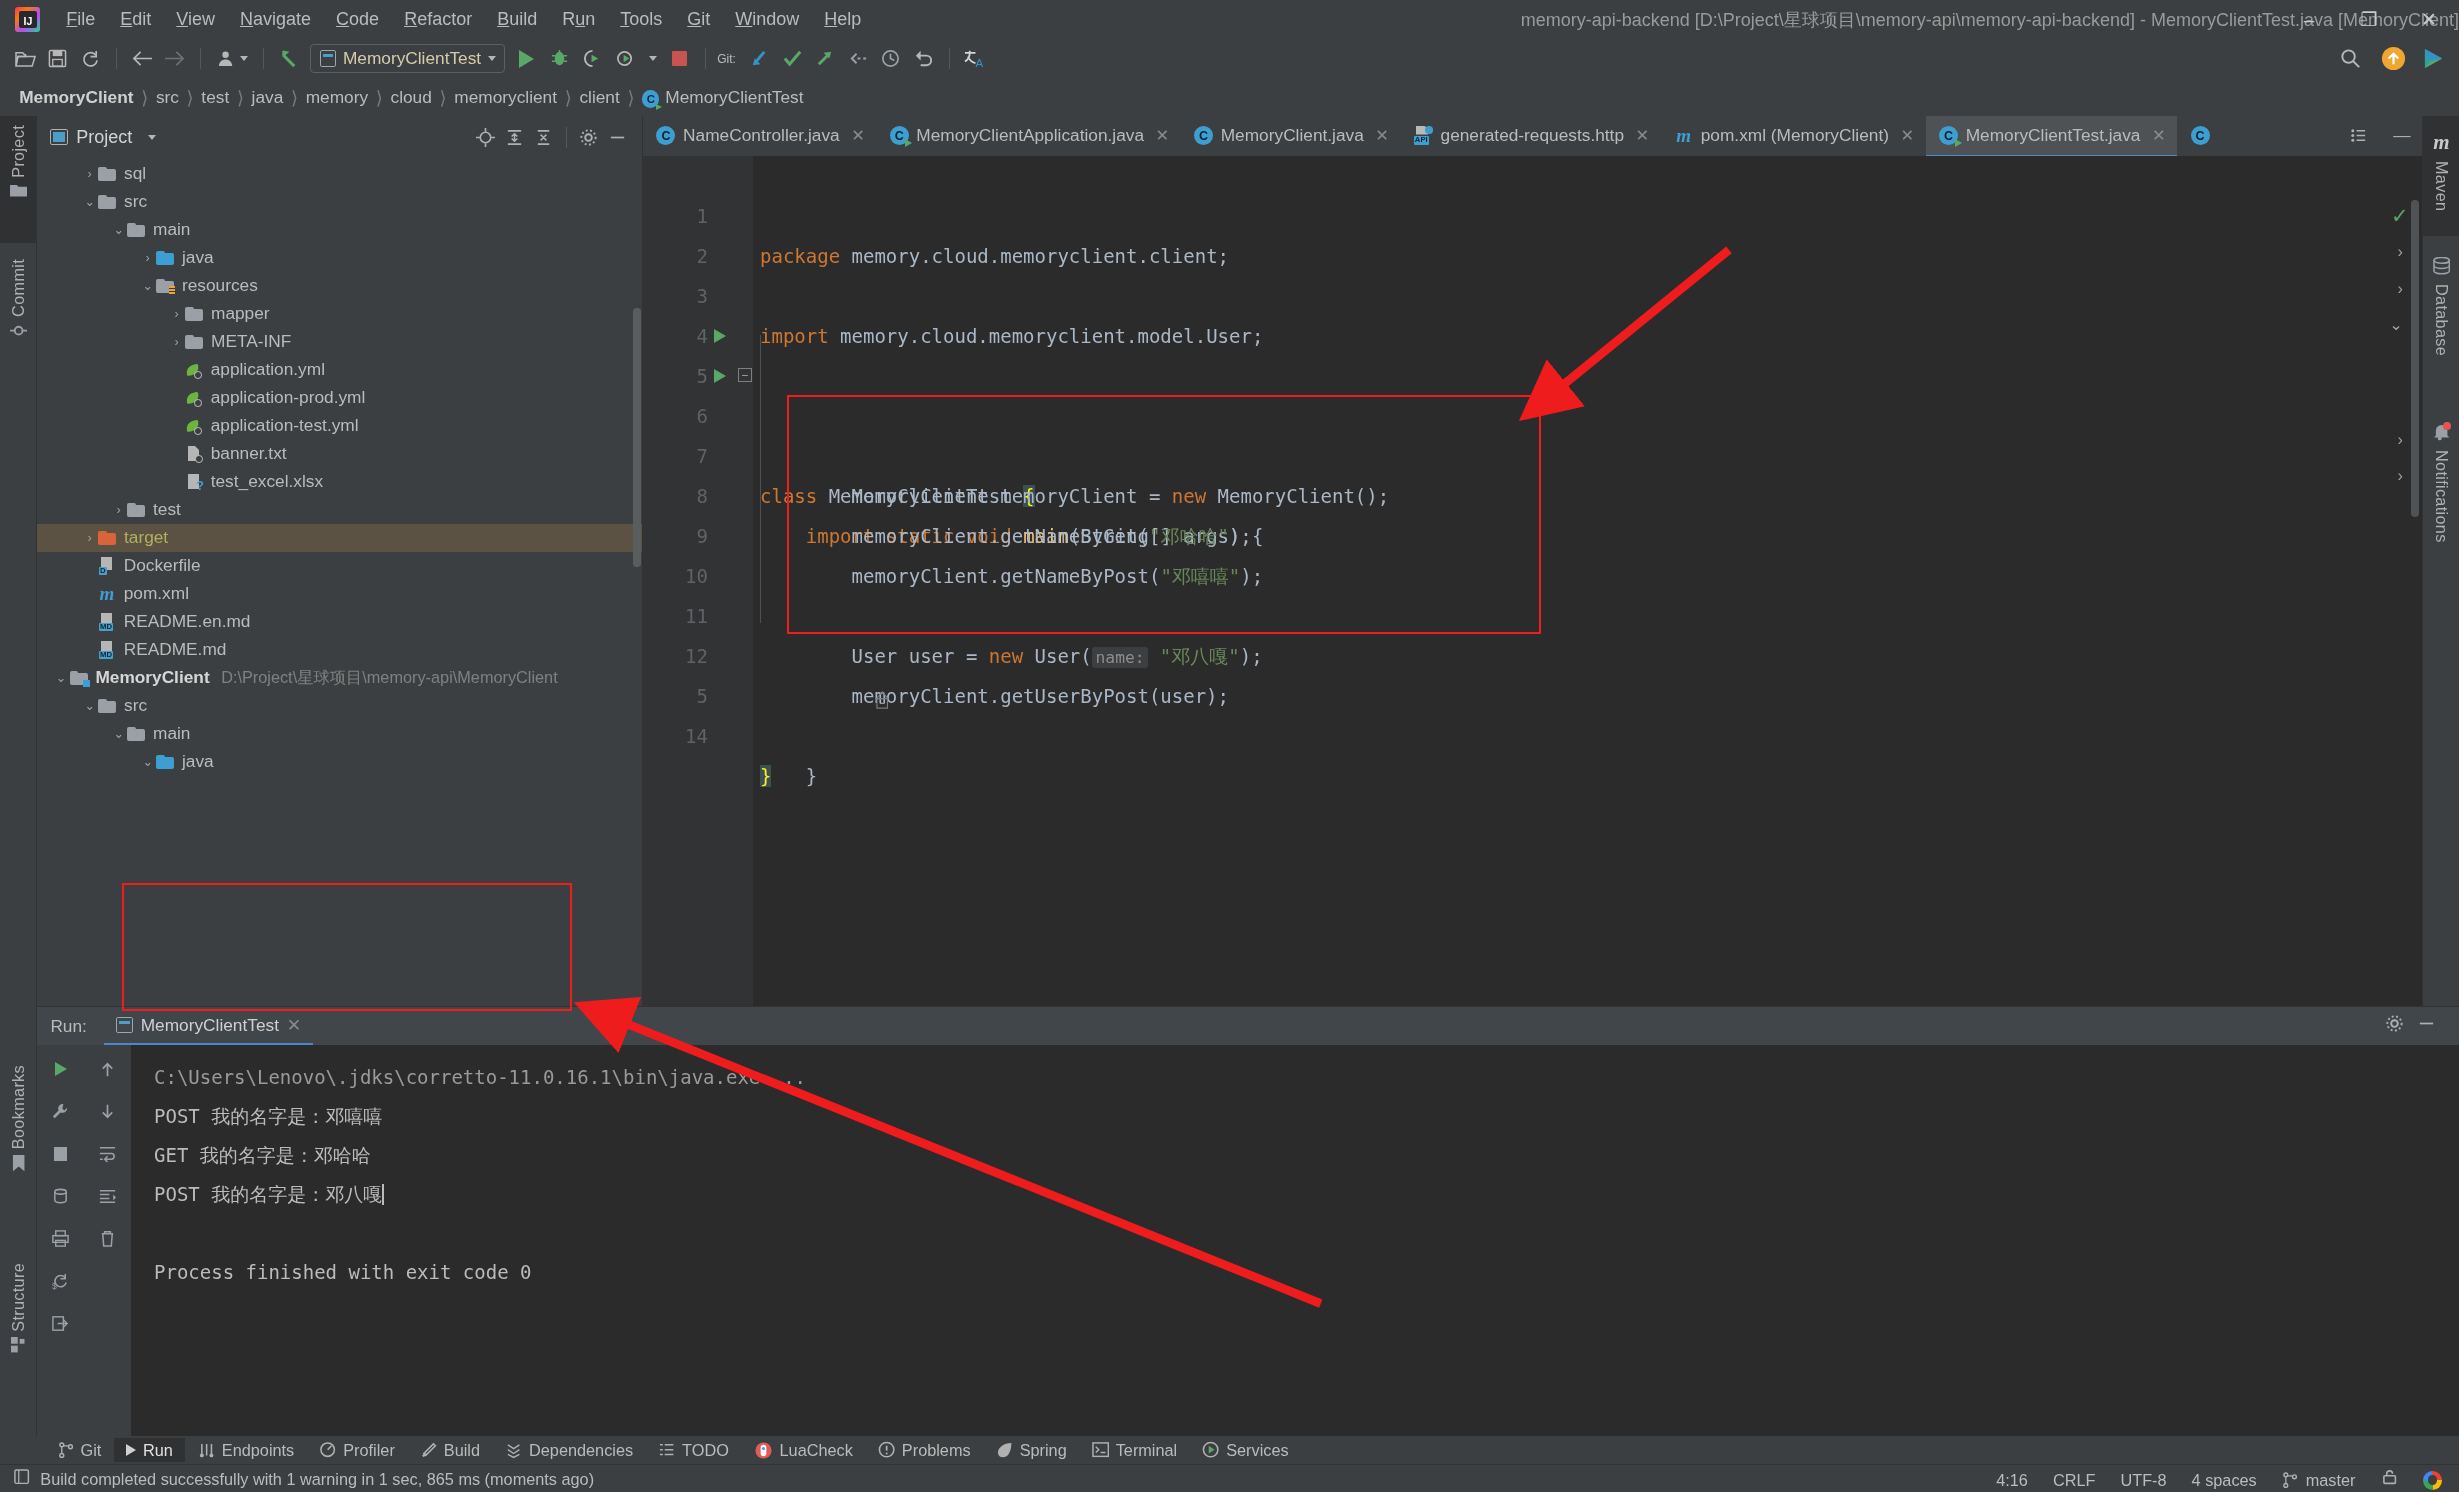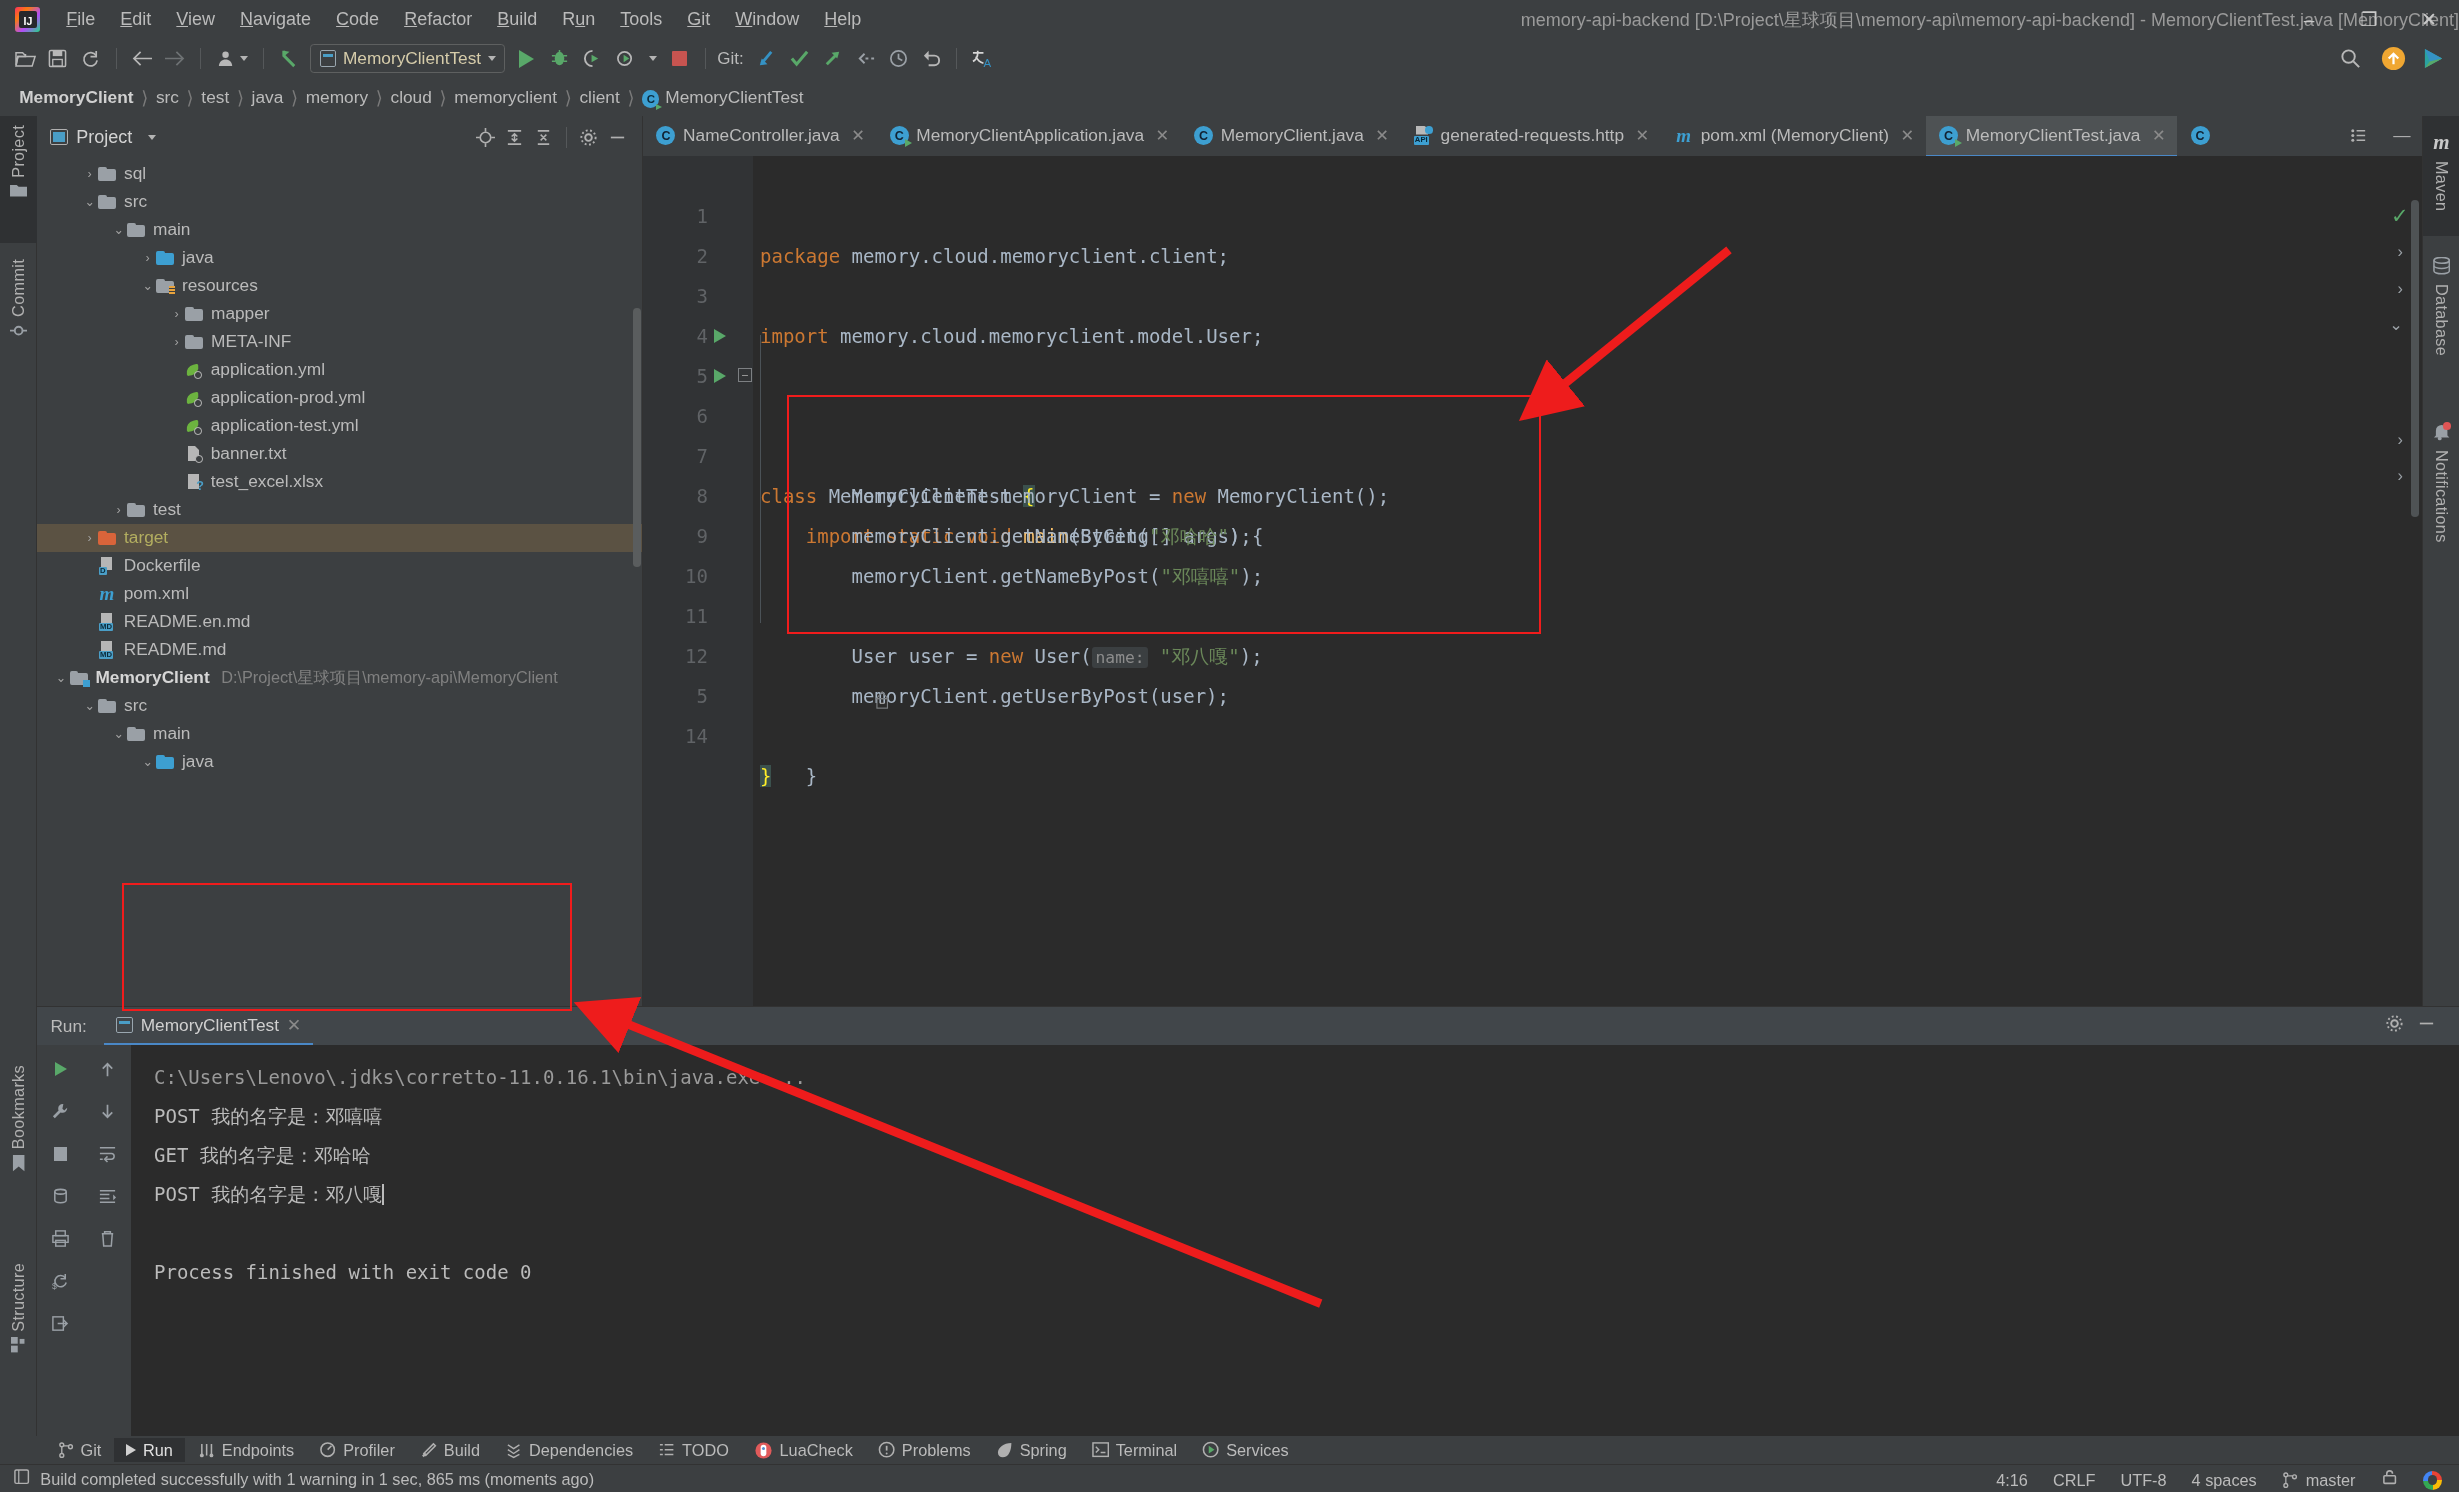--- a/index.html
+++ b/index.html
@@ -45,21 +45,21 @@
     border:1px solid #5e6060; border-radius:3.8px; background:#3c3f41; margin:0 3.8px;
   }
   .runcfg .lbl{ font-size:17.3px; color:#d6ccaa; white-space:nowrap;}
   .cls-ico{ width:16.3px; height:16.3px; border:1.9px solid #9aa7b0; border-radius:1.9px; position:relative; flex:none;}
   .cls-ico:after{content:"";position:absolute;left:1.9px;top:2.9px;right:1.9px;height:2.9px;background:#4a9ec7;}
   .caret{ width:0;height:0;border-left:4.8px solid transparent;border-right:4.8px solid transparent;
      border-top:5.8px solid #b4b4b4;}
   .play{ width:0;height:0;border-top:9.6px solid transparent;border-bottom:9.6px solid transparent;
      border-left:15.4px solid #59a869;}
   .stopsq{ width:15.4px;height:15.4px;background:#c75450;border-radius:1px;}
-  .git-label{ font-size:17px;color:#bbbbbb;margin:0 5.8px 0 1.9px;}
+  .git-label{ font-size:12px;color:#bbbbbb;margin:0 5.8px 0 1.9px;}
   .spacer{ flex:1; }
 
   
   .navbar{
     position:absolute; left:0; top:79px; width:2459px; height:37px;
     background:#3c3f41; display:flex; align-items:center; padding-left:13.4px; gap:0;
   }
   .crumb{ font-size:17.3px; color:#bbbbbb; padding:1.9px 5.8px; white-space:nowrap;}
   .crumb.first{ font-weight:bold; color:#d0d0d0;}
   .crumb-sep{ color:#7a7a7a; font-size:18px; padding:0 1.9px;}

